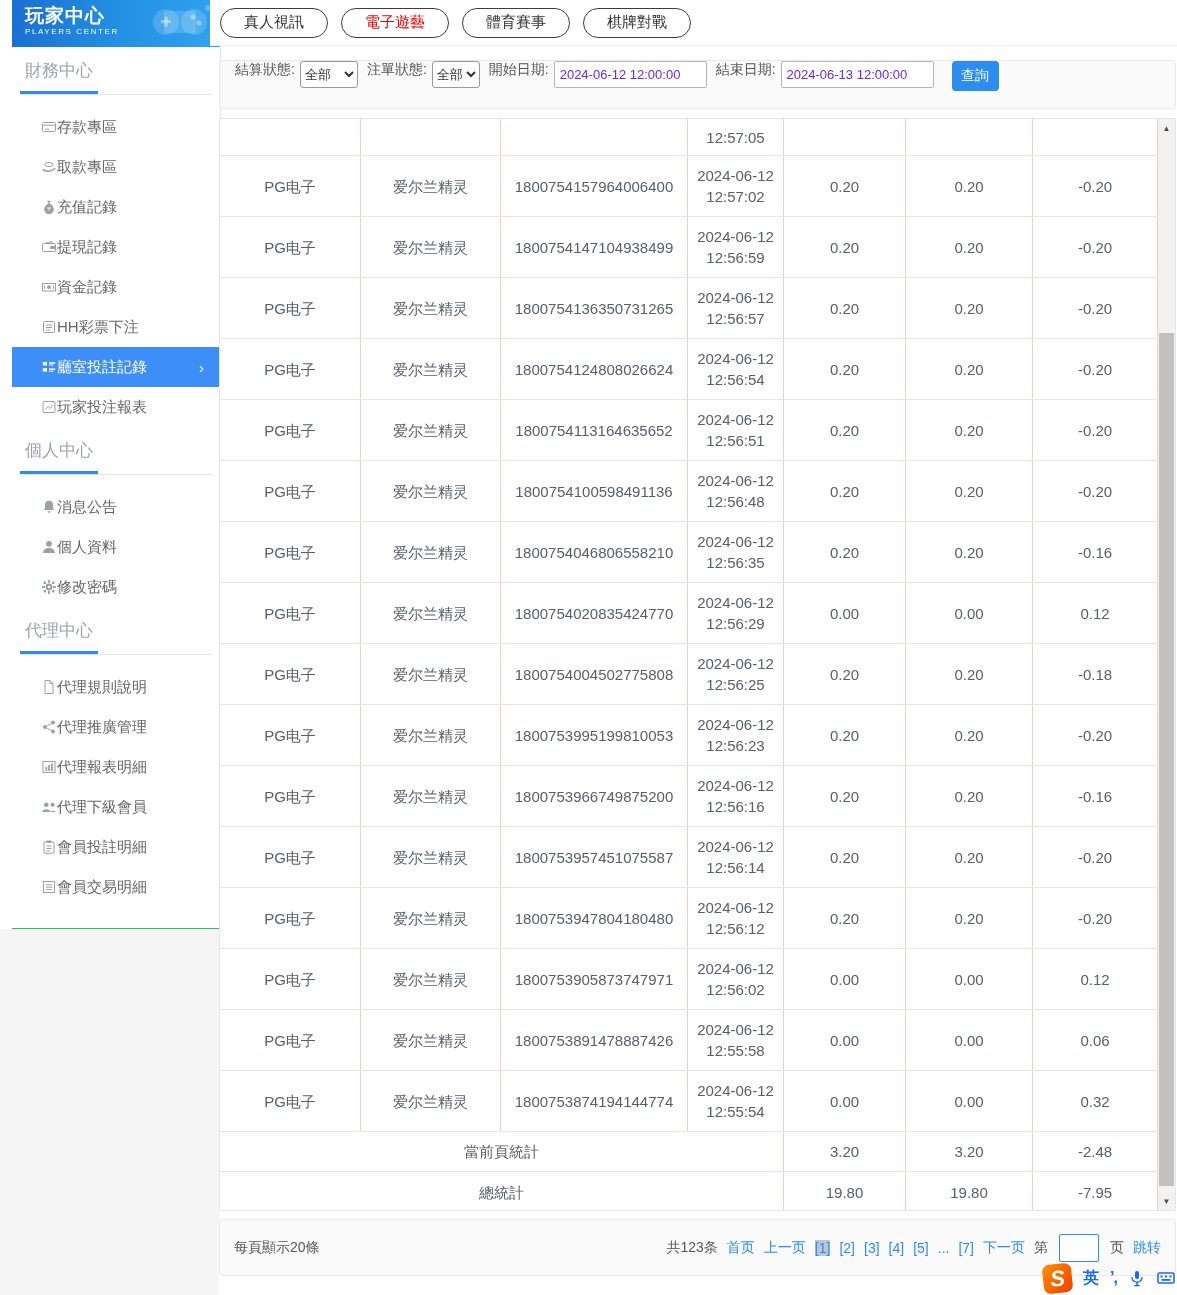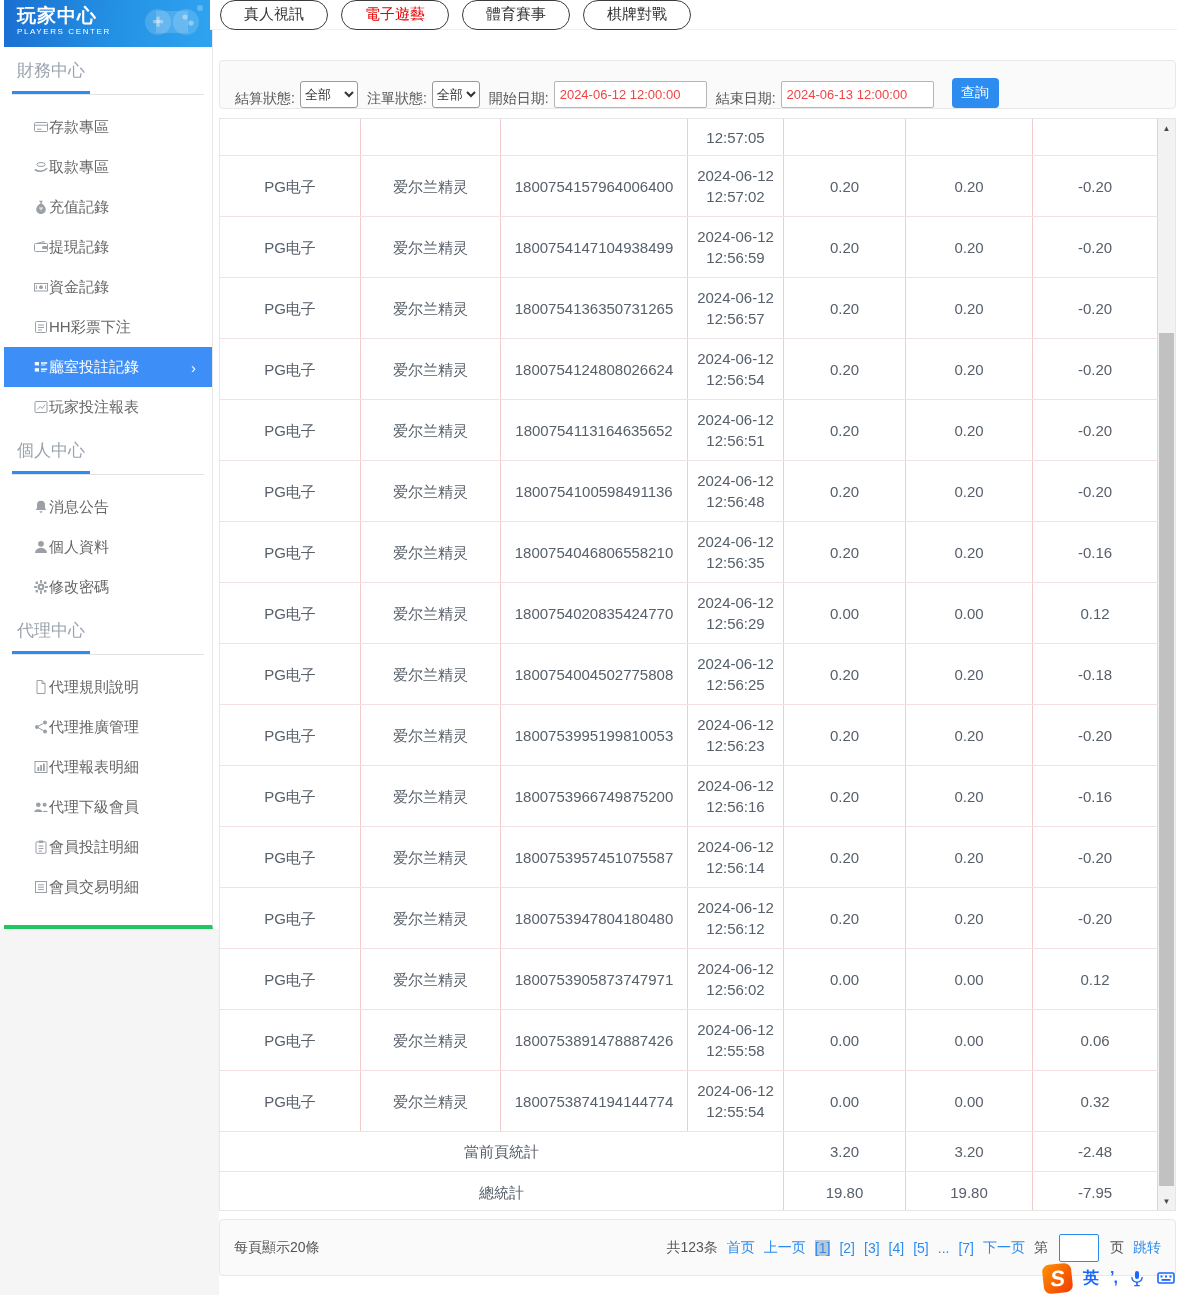--- a/index.html
+++ b/index.html
@@ -3,22 +3,22 @@
 <meta charset="utf-8">
 <style>
   html,body{margin:0;padding:0;}
   body{
     width:1177px;height:1295px;position:relative;overflow:hidden;
     background:#ffffff;
     font-family:"Liberation Sans","DejaVu Sans",sans-serif;
   }
   
   #sidebar{
-    position:absolute;left:4px;top:0;width:209px;height:929px;background:#fff;
-    border-right:1px solid #e8e8e8;border-bottom:4px solid #22c55e;box-sizing:border-box;
+    position:absolute;left:12px;top:0;width:209px;height:929px;background:#fff;
+    border-right:1px solid #e8e8e8;border-bottom:1px solid #22c55e;box-sizing:border-box;
   }
   #below-sidebar{position:absolute;left:0;top:929px;width:219px;height:366px;background:#f5f5f5;}
   .sb-header{
     height:47px;background:linear-gradient(95deg,var(--hdr-start,#1a6fd2) 0%,#2492e4 55%,var(--hdr-end,#2fa3f0) 100%);
     position:relative;color:#fff;padding:5px 0 0 13px;box-sizing:border-box;overflow:hidden;
   }
   .sb-title{font-size:19px;font-weight:bold;letter-spacing:1px;line-height:22px;}
   .sb-sub{font-size:8px;letter-spacing:1.6px;margin-top:0px;}
   .gamepad{position:absolute;right:4px;top:2px;}
   .sec-title{color:#9aa3ad;font-size:17px;padding:12px 0 0 13px;}
@@ -28,39 +28,39 @@
     border-bottom:1px solid #e3e3e3;box-sizing:content-box;
   }
   .sec-items{margin-top:12px;}
   .menu-item{height:40px;display:flex;align-items:center;padding-left:29px;color:#666;font-size:15px;cursor:pointer;}
   .menu-item .ic{width:16px;height:16px;color:#9aa0a6;display:inline-flex;flex:none;}
   .menu-item.active{background:#3e8ef7;color:#fff;}
   .menu-item.active .ic{color:#fff;}
   .menu-item .chev{margin-left:auto;margin-right:16px;font-size:15px;color:#fff;}
   
   #tabsbar{
-    position:absolute;left:210px;top:0;width:967px;height:30px;background:#fff;
+    position:absolute;left:210px;top:0;width:967px;height:46px;background:#fff;
     border-bottom:1px solid #f0f0f0;display:flex;align-items:center;gap:13px;
     padding-left:10px;box-sizing:border-box;
   }
   .tab-pill{
     height:30px;padding:0 23px;border:1px solid #3c3c3c;border-radius:16px;background:#fff;
     font-size:15px;color:#333;display:flex;align-items:center;cursor:pointer;
     font-family:inherit;
   }
   .tab-pill.active{color:var(--active-red,#e60000);}
   
   #filterbar{
     position:absolute;left:219px;top:60px;width:957px;height:49px;background:#fafafa;
     border:1px solid #e8e8e8;border-radius:4px;box-sizing:border-box;
-    display:flex;align-items:flex-end;padding:0 11px;gap:5px;font-size:14px;color:#555;
+    display:flex;align-items:flex-start;padding:0 11px;gap:5px;font-size:14px;color:#555;
   }
   .sel{height:27px;font-size:13px;border:1px solid #999;border-radius:3px;background:#fff;color:#333;font-family:inherit;}
   .sel1{width:58px;} .sel2{width:48px;}
-  .f-input{height:25px;width:141px;border:1px solid #b5b5b5;border-radius:2px;font-size:13px;color:#ef4444;padding:0 5px;font-family:inherit;box-sizing:content-box;}
+  .f-input{height:25px;width:141px;border:1px solid #b5b5b5;border-radius:2px;font-size:13px;color:#6d28d9;padding:0 5px;font-family:inherit;box-sizing:content-box;}
   #searchBtn{margin-left:13px;width:47px;height:30px;background:var(--accent,#2d8cf0);color:#fff;border:none;border-radius:4px;font-size:14px;cursor:pointer;font-family:inherit;}
   .flbl{margin-left:4px;}
   
   #tablewrap{
     position:absolute;left:219px;top:118px;width:957px;height:1093px;background:#fff;
     border:1px solid #e6e6e6;box-sizing:border-box;
   }
   #tbody{position:absolute;left:0;top:0;right:17px;bottom:0;overflow:hidden;}
   .trow{display:flex;border-bottom:1px solid #f3e0e0;box-sizing:border-box;height:61px;}
   .trow>div{

